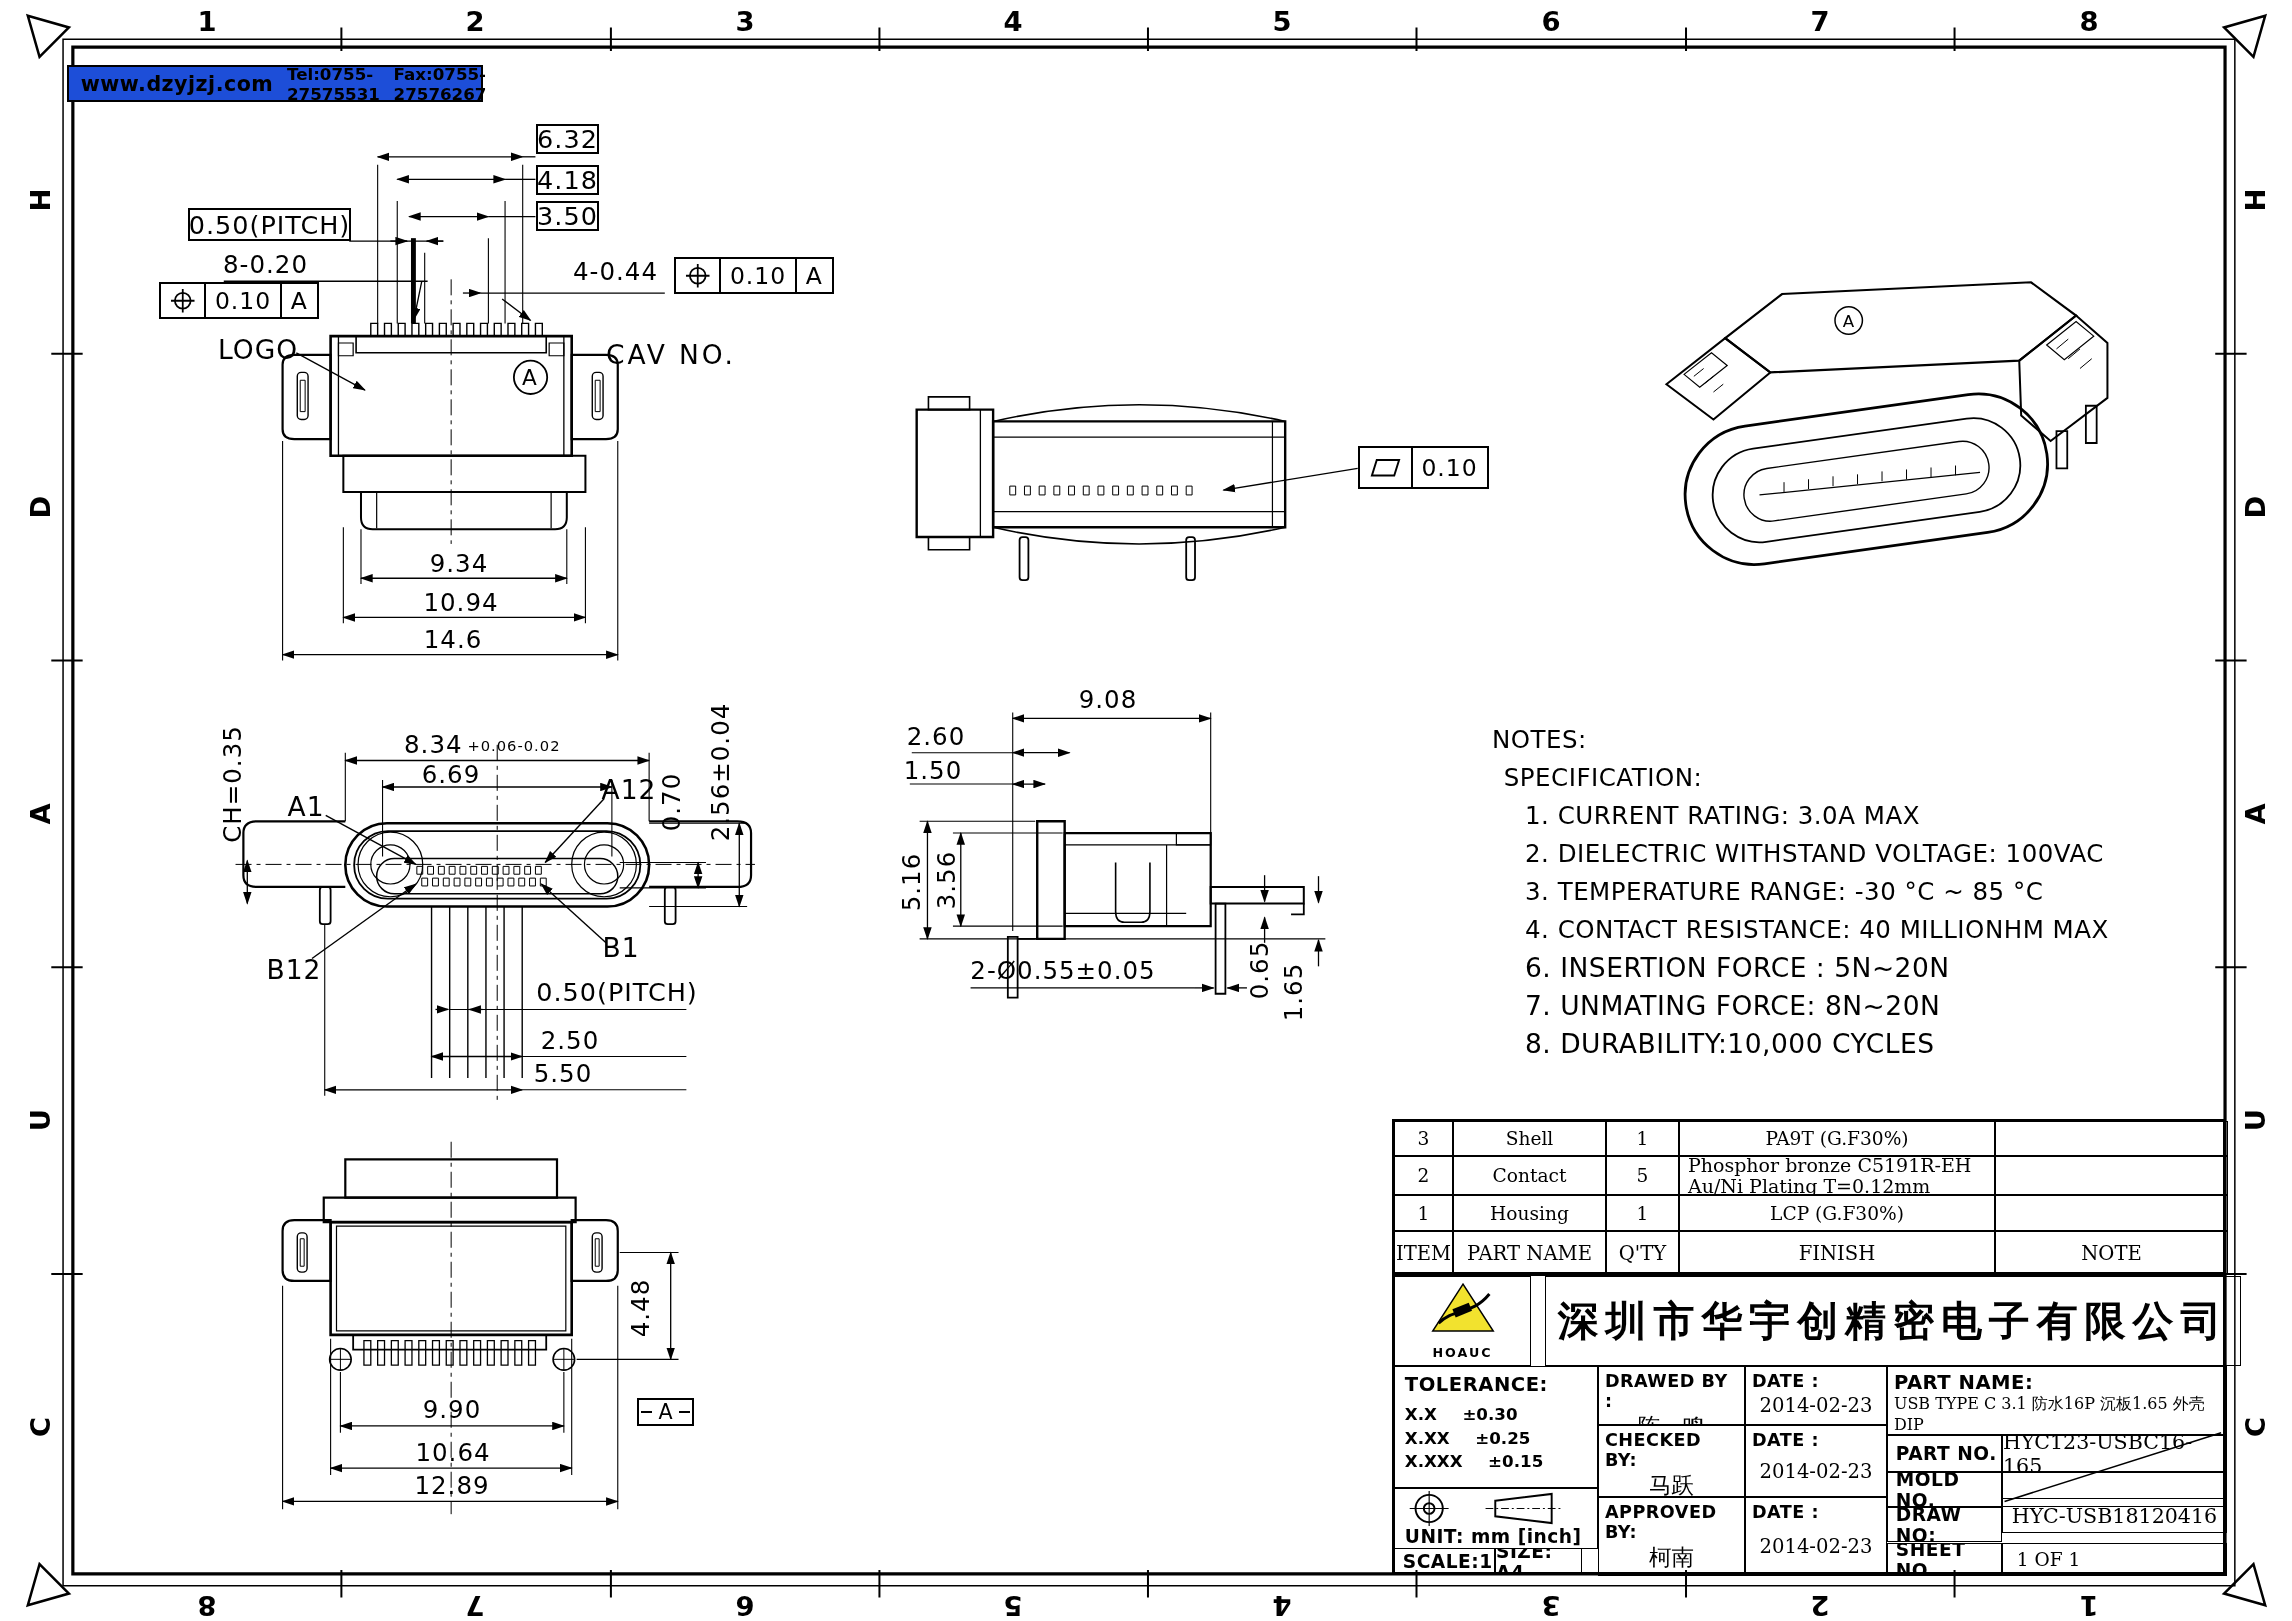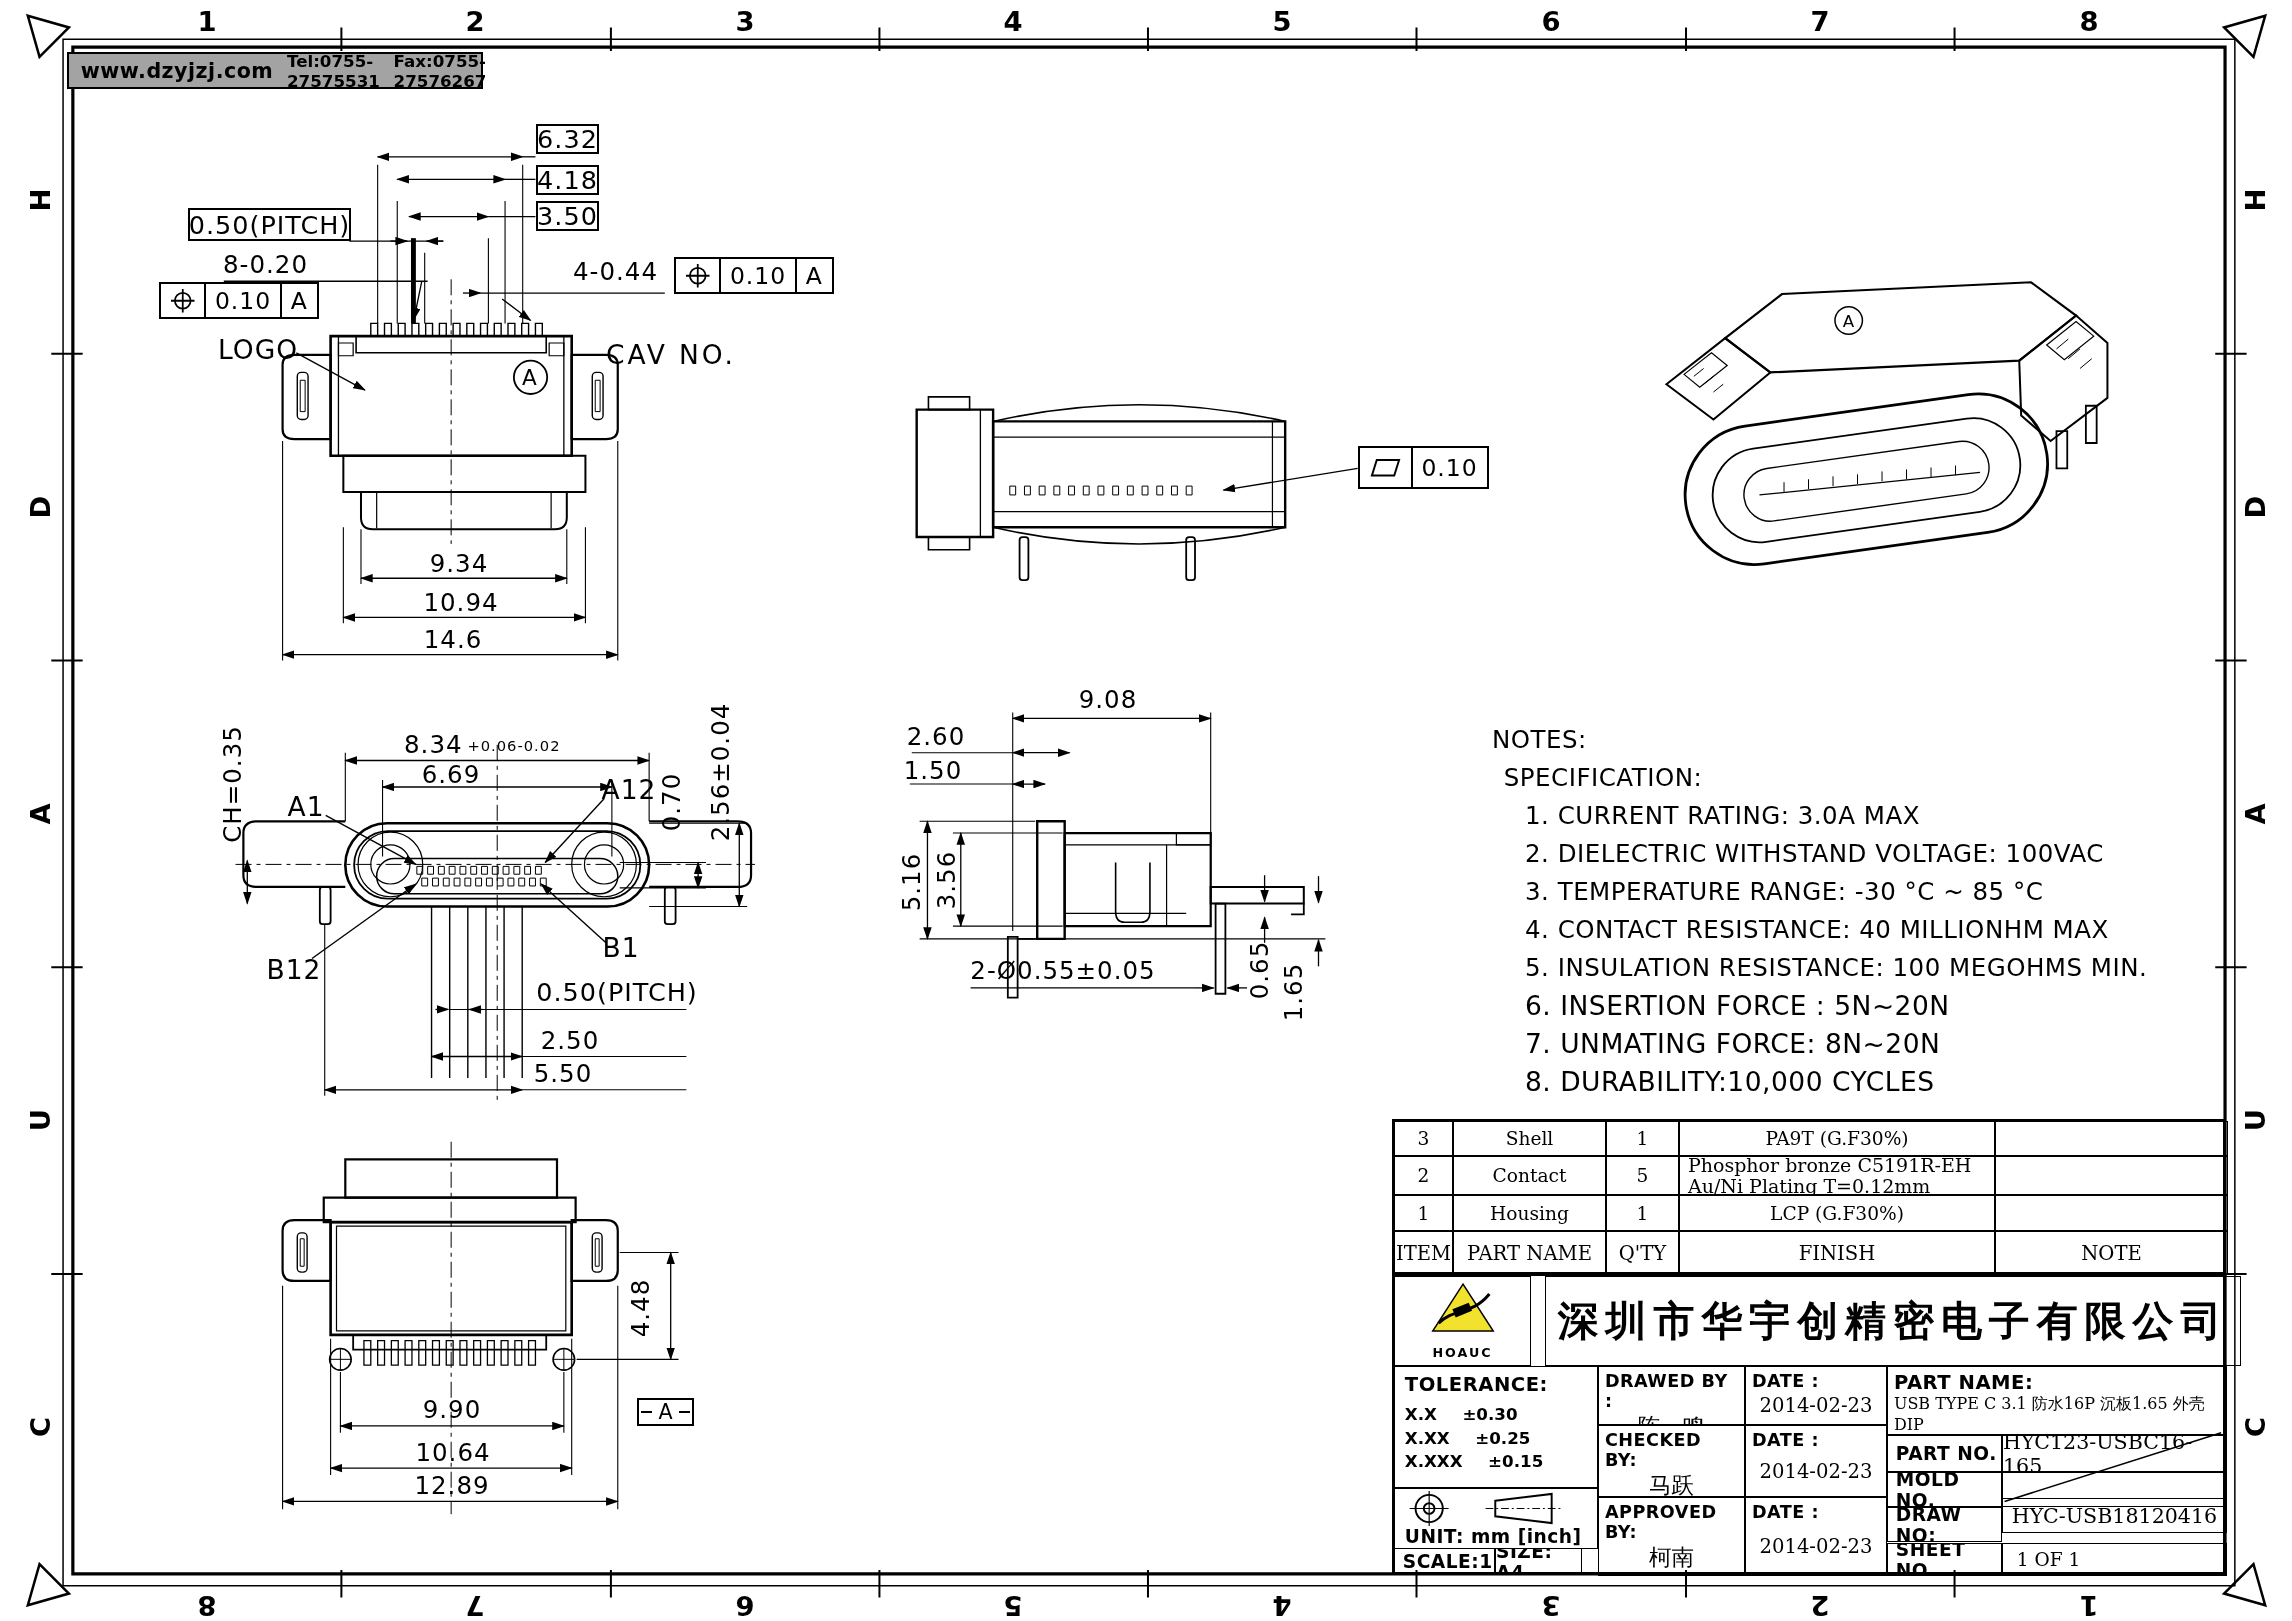--- a/index.html
+++ b/index.html
@@ -12,22 +12,22 @@
   .cc{transform:translate(-50%,-50%)}
   .rot{transform:translate(-50%,-50%) rotate(-90deg)}
   .r180{transform:translate(-50%,-50%) rotate(180deg)}
   .zone{position:absolute;font-size:27.4px;font-weight:bold;line-height:1}
   .box{position:absolute;border:2.5px solid #000;display:flex;align-items:center;justify-content:center;
        font-size:25.5px;background:#fff;box-sizing:border-box;letter-spacing:1px}
   .fcf{position:absolute;display:flex;border:2.5px solid #000;background:#fff;box-sizing:border-box}
   .fcf .cell{display:flex;align-items:center;justify-content:center;border-right:2.5px solid #000;
        padding:2px 8.8px;font-size:23.5px;letter-spacing:1px}
   .fcf .cell:last-child{border-right:none}
-  .hdr{position:absolute;left:67px;top:52px;width:416px;height:37px;border:2.5px solid #000;
-       display:flex;align-items:center;gap:13.7px;padding:0 11.8px;box-sizing:border-box;background:#a3a3a3}
+  .hdr{position:absolute;left:67px;top:65px;width:416px;height:37px;border:2.5px solid #000;
+       display:flex;align-items:center;gap:13.7px;padding:0 11.8px;box-sizing:border-box;background:#1d4ed8}
   .hdr .site{font-size:20.6px;font-weight:bold;letter-spacing:0.5px}
   .hdr .tf{font-size:16.7px;font-weight:bold}
   .notes{position:absolute;left:1492px;top:721px;font-size:24.5px;line-height:38px;letter-spacing:0.5px}
   .notes .nsub{margin-left:11.8px}
   .notes .nitem{margin-left:33px}
   
   .ptable{position:absolute;left:1392px;top:1119px;width:833px;height:155px;display:grid;
           grid-template-columns:59px 153px 73px 316px 233px;grid-template-rows:35px 39px 36px 44px;
           border:2.9px solid #000;box-sizing:border-box;font-family:"DejaVu Serif",serif;font-size:18.6px}
   .ptable .pc{border:1.5px solid #000;display:flex;align-items:center;justify-content:center;overflow:hidden}
@@ -429,21 +429,20 @@
       <span class="dash"></span>
   </div>
 
   <div class="notes">
     <div>NOTES:</div>
     <div class="nsub">SPECIFICATION:</div>
     <div class="nitem">1. CURRENT RATING: 3.0A MAX</div>
     <div class="nitem">2. DIELECTRIC WITHSTAND VOLTAGE: 100VAC</div>
     <div class="nitem">3. TEMPERATURE RANGE: -30 °C ~ 85 °C</div>
     <div class="nitem">4. CONTACT RESISTANCE: 40 MILLIONHM MAX</div>
-    <div class="nitem">5. INSULATION RESISTANCE: 100 MEGOHMS MIN.</div>
     <div class="nitem" style="font-size:26.5px">6. INSERTION FORCE : 5N~20N</div>
     <div class="nitem" style="font-size:26.5px">7. UNMATING FORCE: 8N~20N</div>
     <div class="nitem" style="font-size:26.5px">8. DURABILITY:10,000 CYCLES</div>
   </div>
 
   <div class="ptable">
     <div class="pc">3</div>
     <div class="pc">Shell</div>
     <div class="pc">1</div>
     <div class="pc">PA9T (G.F30%)</div>

